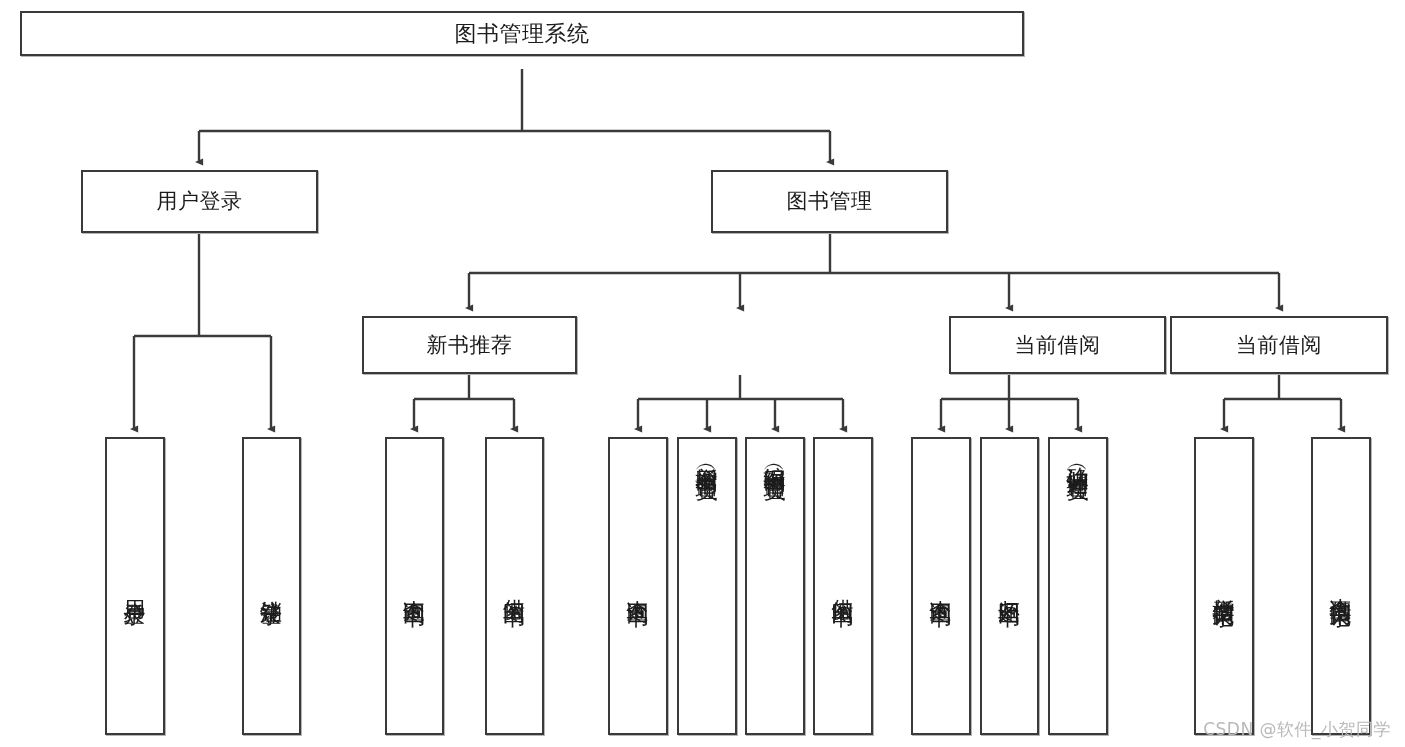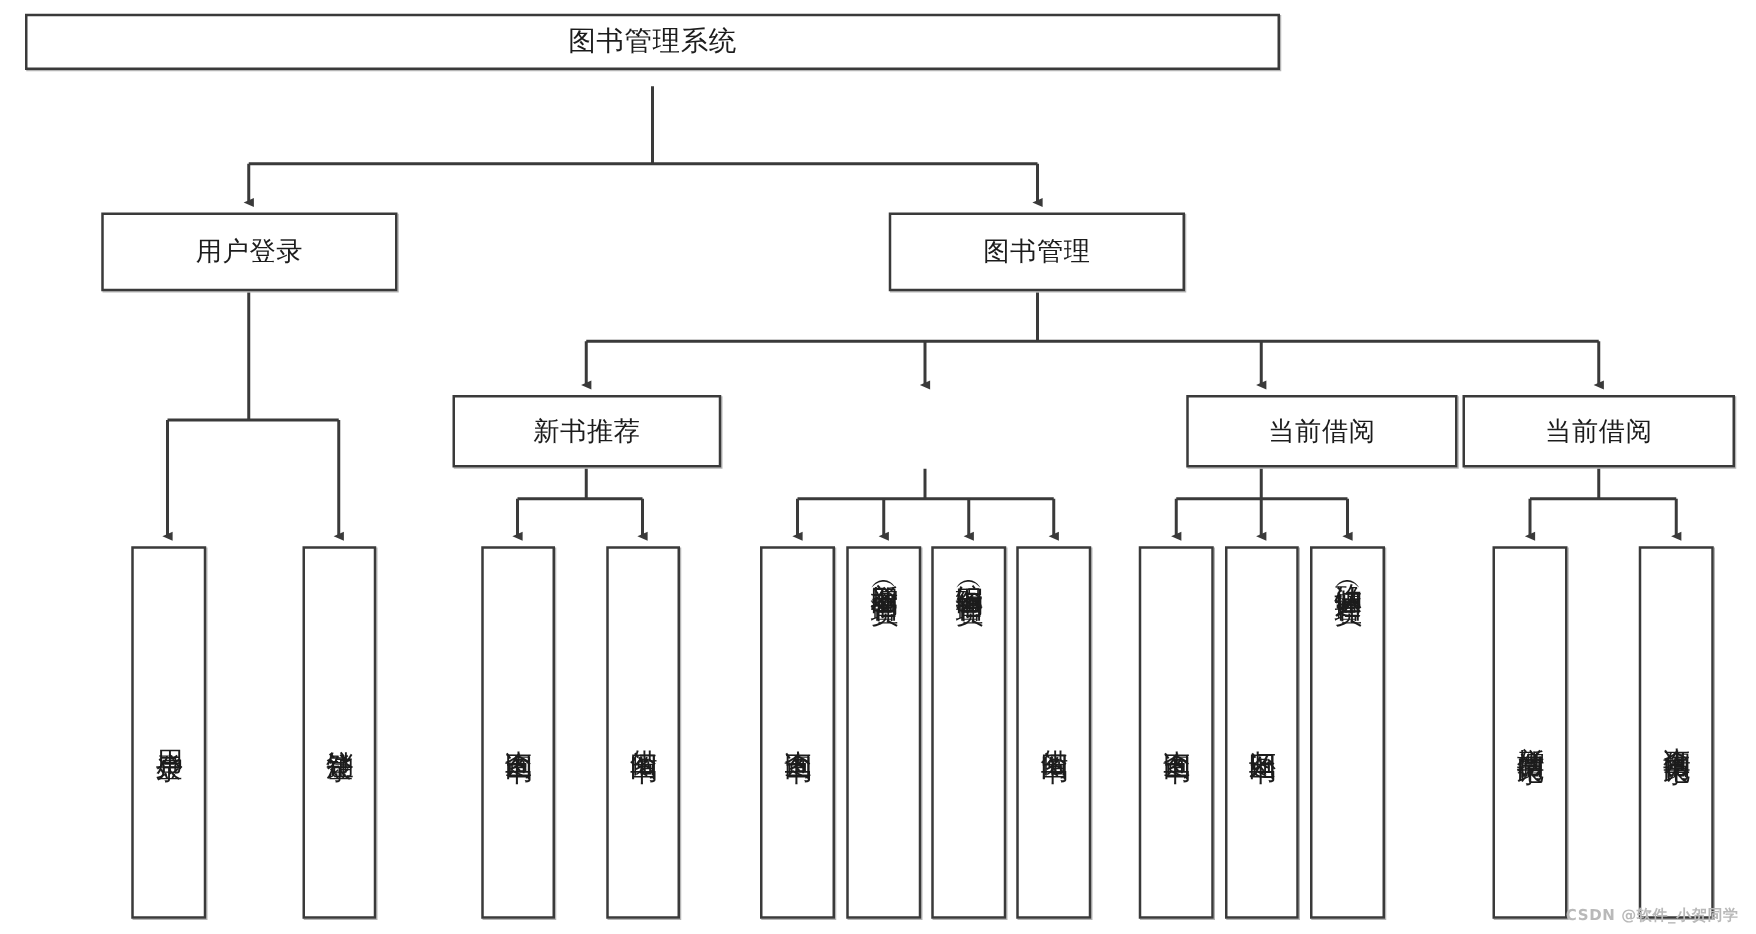--- a/index.html
+++ b/index.html
@@ -70,26 +70,25 @@
     writing-mode: vertical-rl;
     text-orientation: upright;
     font-size: 22px;
     line-height: 1.05;
     letter-spacing: 2px;
   }
   .watermark {
     position: absolute;
     right: 14px;
     bottom: 6px;
-    font-size: 12px;
+    font-size: 17px;
     color: #b9b9b9;
     letter-spacing: 0.5px;
     user-select: none;
     white-space: nowrap;
-    font-weight: bold;
   }
 </style>
 </head>
 <body>
 
 <div id="diagram-root">
 
   <svg id="edge-layer" viewBox="0 0 1405 747" width="1405" height="747" xmlns="http://www.w3.org/2000/svg">
     <defs>
       <marker id="arrowhead" markerWidth="9" markerHeight="9" refX="4.2" refY="4.5" orient="auto" markerUnits="userSpaceOnUse">

